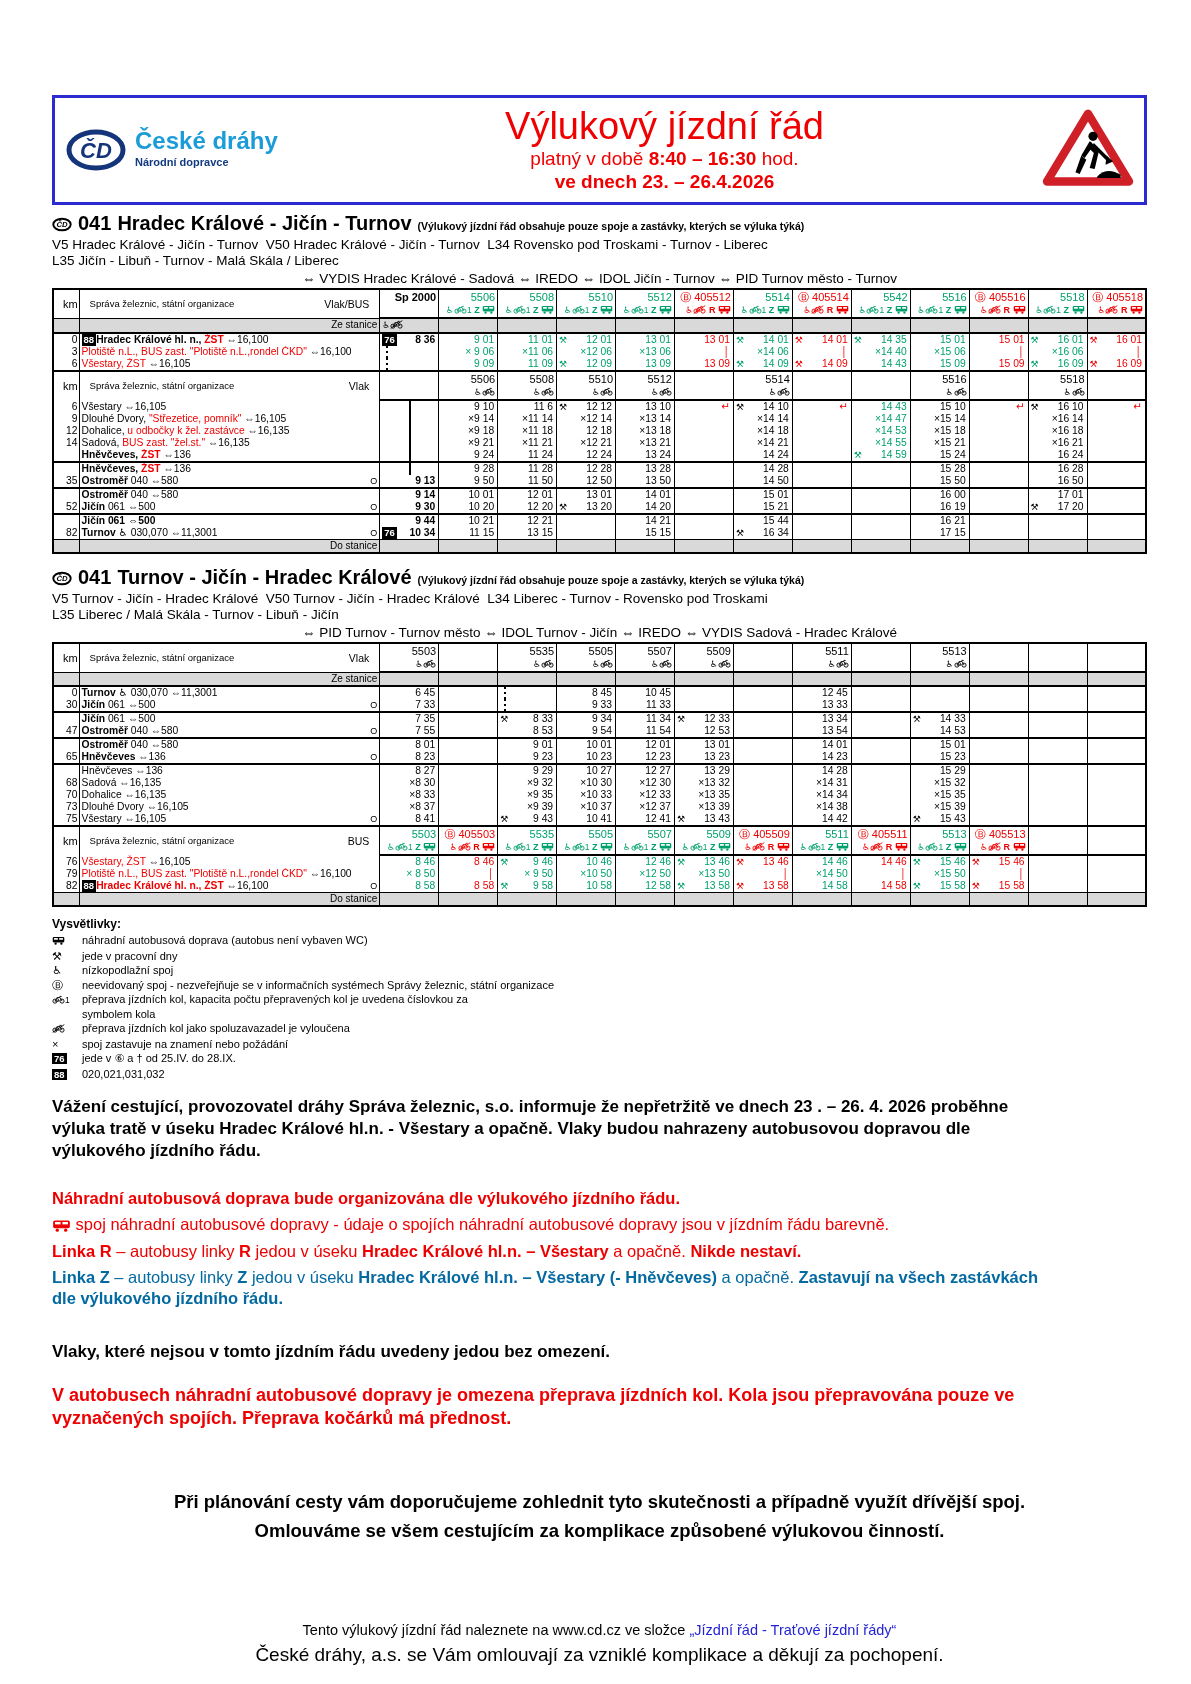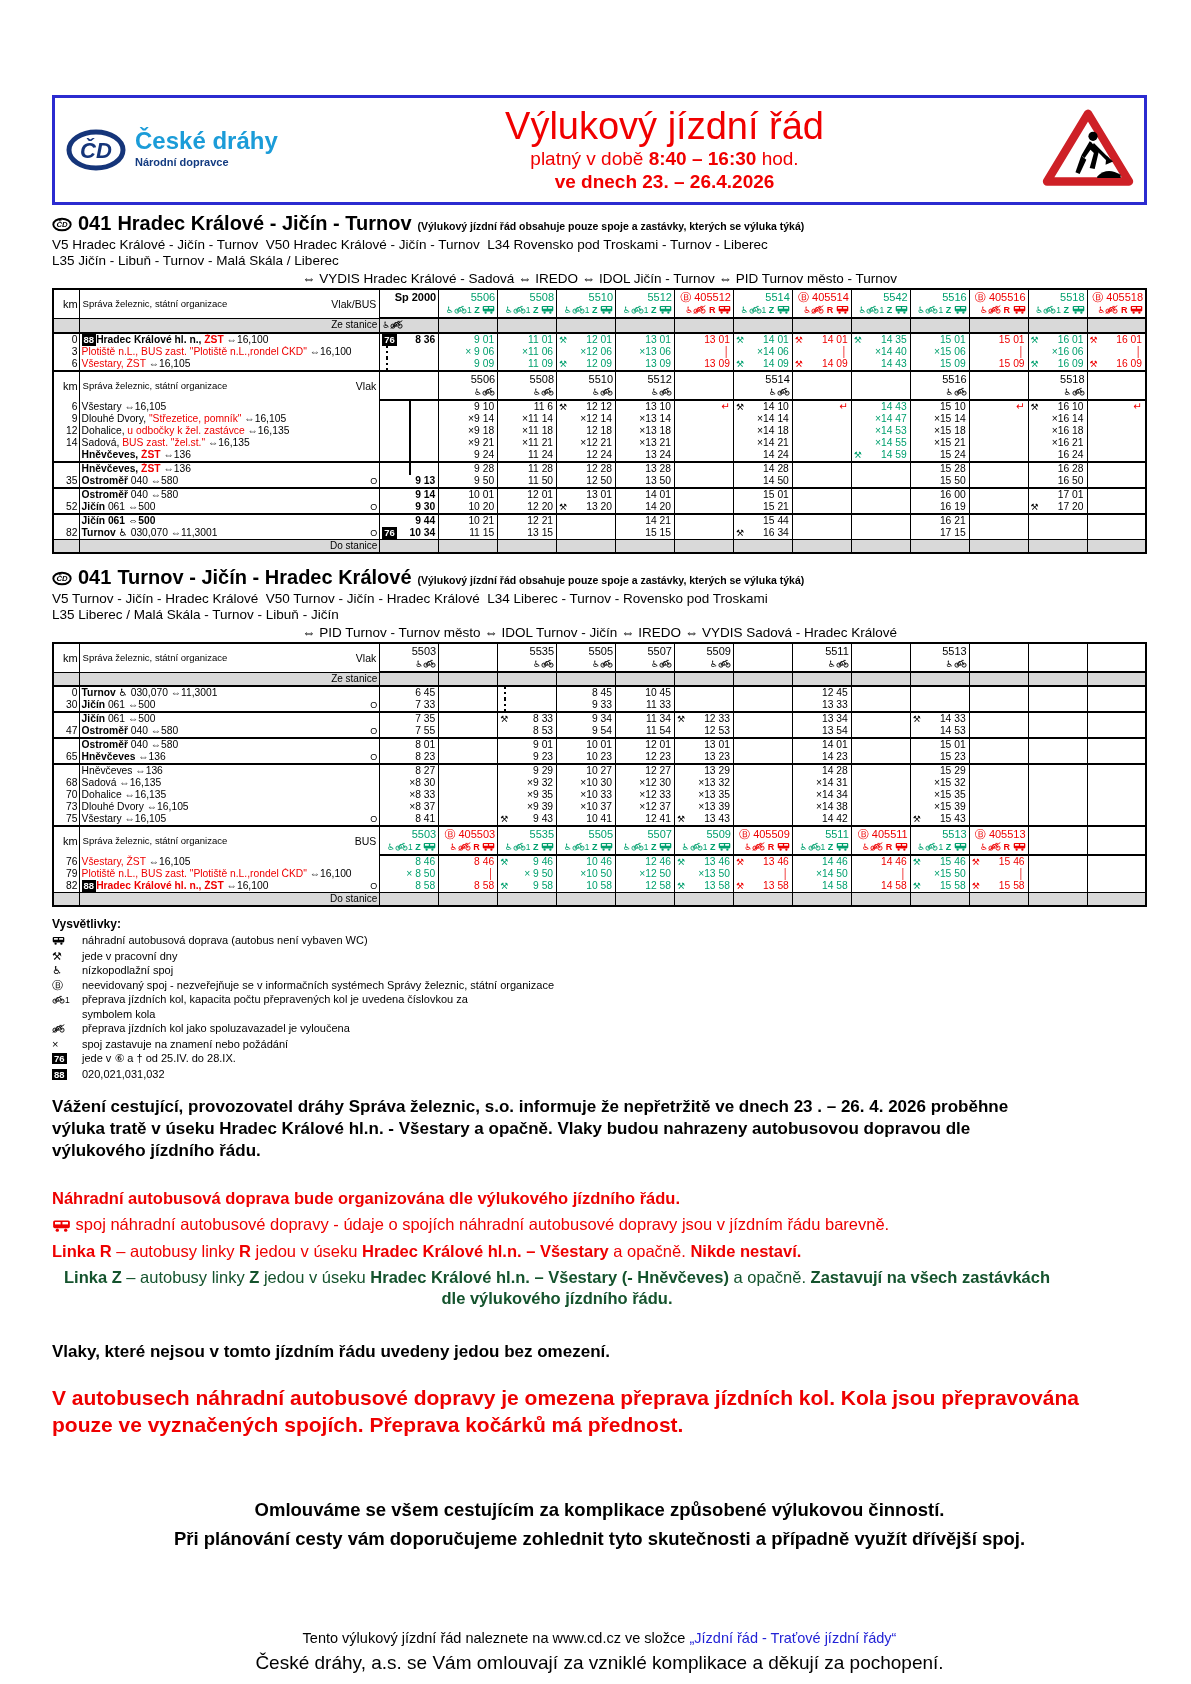--- a/index.html
+++ b/index.html
@@ -31,21 +31,21 @@
   .integr{text-align:center;font-size:13.5px;margin:3px 0 2px;}
 
   
   .tt{border-collapse:collapse;table-layout:fixed;width:100%;border:2px solid #000;}
   .tt td{border-left:1px solid #000;border-right:1px solid #000;padding:0 2px;height:12px;
          font-size:10.3px;line-height:12px;white-space:nowrap;overflow:hidden;vertical-align:middle;position:relative;}
   .tt tr.hnum td{border-top:2px solid #000;font-size:11px;text-align:right;height:14px;}
   .tt tr.hico td{border-bottom:2px solid #000;height:12px;text-align:right;font-size:9px;}
   .tt td.km{text-align:right;padding-right:1px;}
   .tt td.nm{text-align:left;}
-  .tt td.corner{padding:0 3px;}
+  .tt td.corner{padding:0 10px;}
   .tt td.corner .op{float:left;font-size:9.5px;}
   .tt td.corner .mode{float:right;font-size:10.5px;}
   .tt tr.grey td{background:#d9d9d9;border-top:1px solid #000;border-bottom:1px solid #000;}
   .tt td.zelab{text-align:right;font-size:10px;margin-left:48px;}
   .tt tr.secb td{border-top:2px solid #000;}
   .tt td.tc{text-align:right;padding-right:3px;}
   .c-g{color:#00a06e;}
   .c-r{color:#ee0000;}
   .c-k{color:#000;}
   .c-sp{color:#000;font-weight:bold;}
@@ -74,23 +74,23 @@
   .lico{width:22px;flex:none;text-align:left;}
   .ltext{white-space:pre-line;}
 
   
   .para{line-height:1.3;}
   .p-info{font-size:17px;font-weight:bold;margin-top:14px;width:1010px;}
   .p-nadt{font-size:16.5px;font-weight:bold;color:#ee0000;margin-top:26px;}
   .p-nadb{font-size:16.5px;color:#ee0000;margin-top:4px;}
   .p-linka{font-size:16.5px;margin-top:4px;width:1010px;}
   .p-linka.red{color:#ee0000;}
-  .p-linka.green{color:#14532d;text-align:center;}
+  .p-linka.green{color:#0369a1;}
   .p-vlaky{font-size:17px;font-weight:bold;margin-top:32px;}
-  .p-kola{font-size:21px;font-weight:bold;color:#ee0000;margin-top:20px;width:1030px;}
+  .p-kola{font-size:18px;font-weight:bold;color:#ee0000;margin-top:20px;width:1030px;}
   .apology{margin-top:58px;text-align:center;font-size:18.5px;font-weight:bold;line-height:1.55;}
   .footer{margin-top:76px;text-align:center;}
   .f1{font-size:14.5px;}
   .f1 .link{color:#2323d6;}
   .f2{font-size:19px;margin-top:6px;}
   .fpage{font-size:9px;margin-top:8px;}
 </style>
 </head>
 <body>
 
@@ -1277,22 +1277,22 @@
         </svg></span>
     <span>spoj náhradní autobusové dopravy - údaje o spojích náhradní autobusové dopravy jsou v jízdním řádu barevně.</span>
   </div>
   <div class="para p-linka red"><span class="seg b">Linka R</span><span class="seg"> – autobusy linky </span><span class="seg b">R</span><span class="seg"> jedou v úseku </span><span class="seg b">Hradec Králové hl.n. – Všestary</span><span class="seg"> a opačně. </span><span class="seg b">Nikde nestaví.</span></div>
   <div class="para p-linka green"><span class="seg b">Linka Z</span><span class="seg"> – autobusy linky </span><span class="seg b">Z</span><span class="seg"> jedou v úseku </span><span class="seg b">Hradec Králové hl.n. – Všestary (- Hněvčeves)</span><span class="seg"> a opačně. </span><span class="seg b">Zastavují na všech zastávkách dle výlukového jízdního řádu.</span></div>
 
   <div class="para p-vlaky">Vlaky, které nejsou v tomto jízdním řádu uvedeny jedou bez omezení.</div>
   <div class="para p-kola">V autobusech náhradní autobusové dopravy je omezena přeprava jízdních kol. Kola jsou přepravována pouze ve vyznačených spojích. Přeprava kočárků má přednost.</div>
 
   <div class="apology">
+    <div>Při plánování cesty vám doporučujeme zohlednit tyto skutečnosti a případně využít dřívější spoj.</div>
     <div>Omlouváme se všem cestujícím za komplikace způsobené výlukovou činností.</div>
-    <div>Při plánování cesty vám doporučujeme zohlednit tyto skutečnosti a případně využít dřívější spoj.</div>
   </div>
 
   <div class="footer">
     <div class="f1">
       <span>Tento výlukový jízdní řád naleznete na www.cd.cz ve složce </span><span class="link">„Jízdní řád - Traťové jízdní řády“</span>
     </div>
     <div class="f2">České dráhy, a.s. se Vám omlouvají za vzniklé komplikace a děkují za pochopení.</div>
   </div>
 
 </div>

